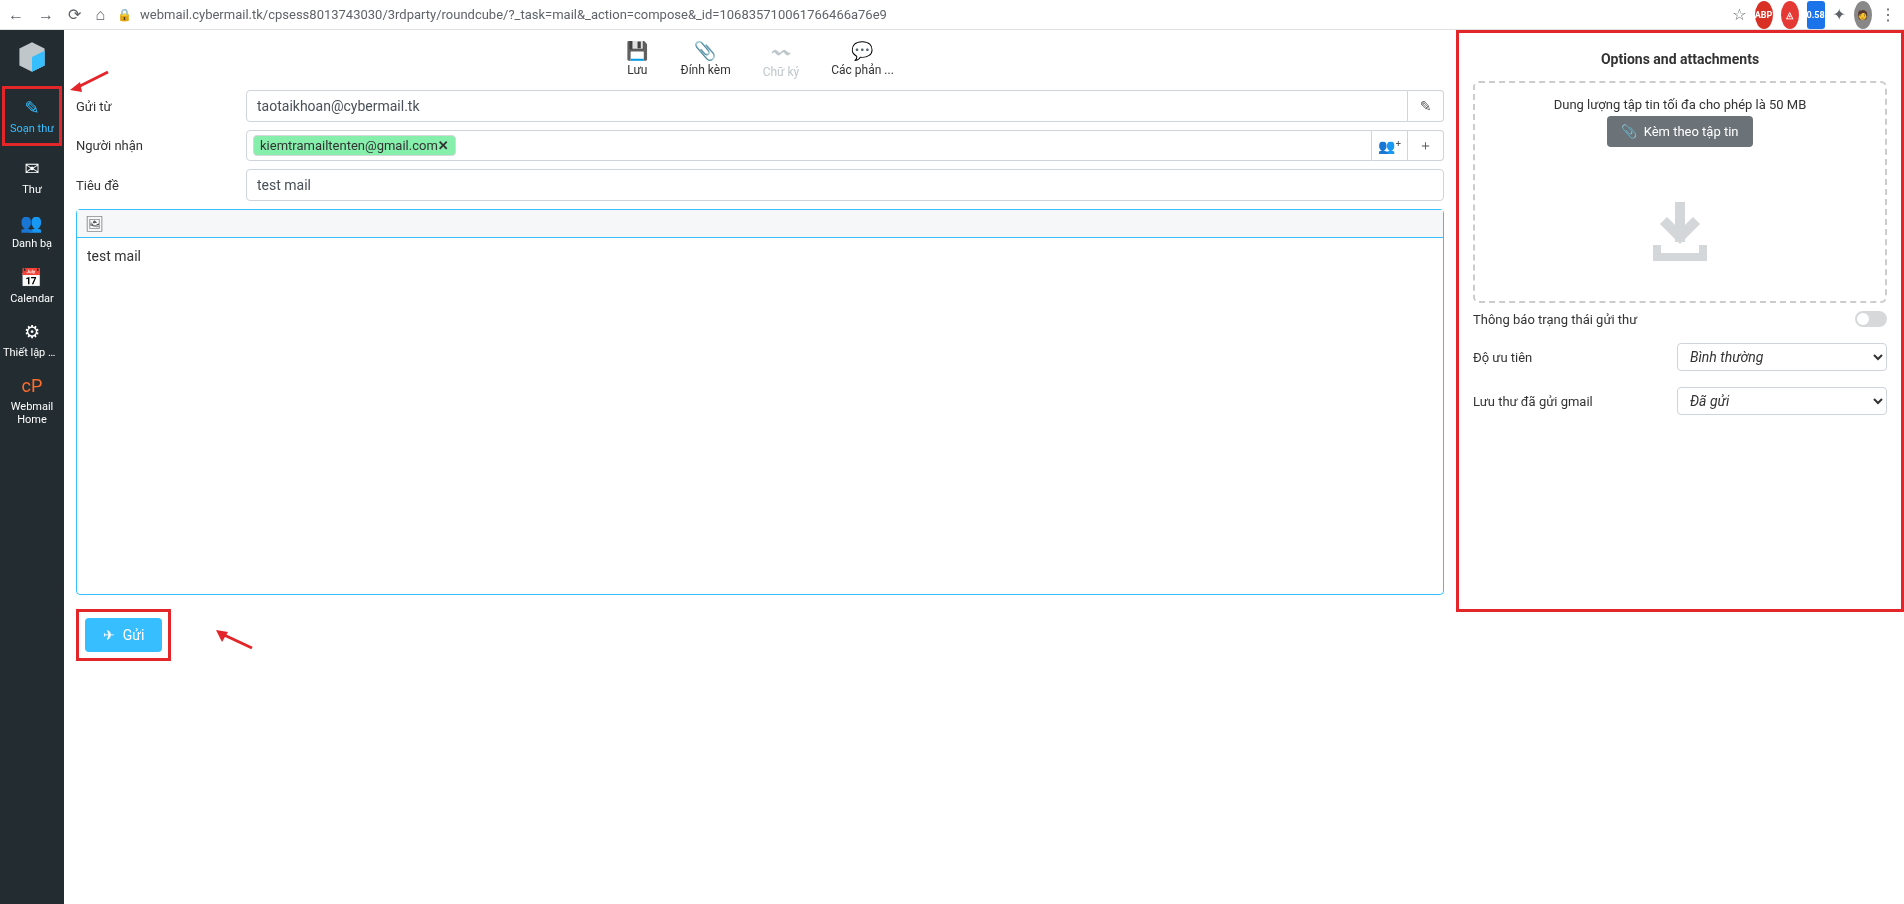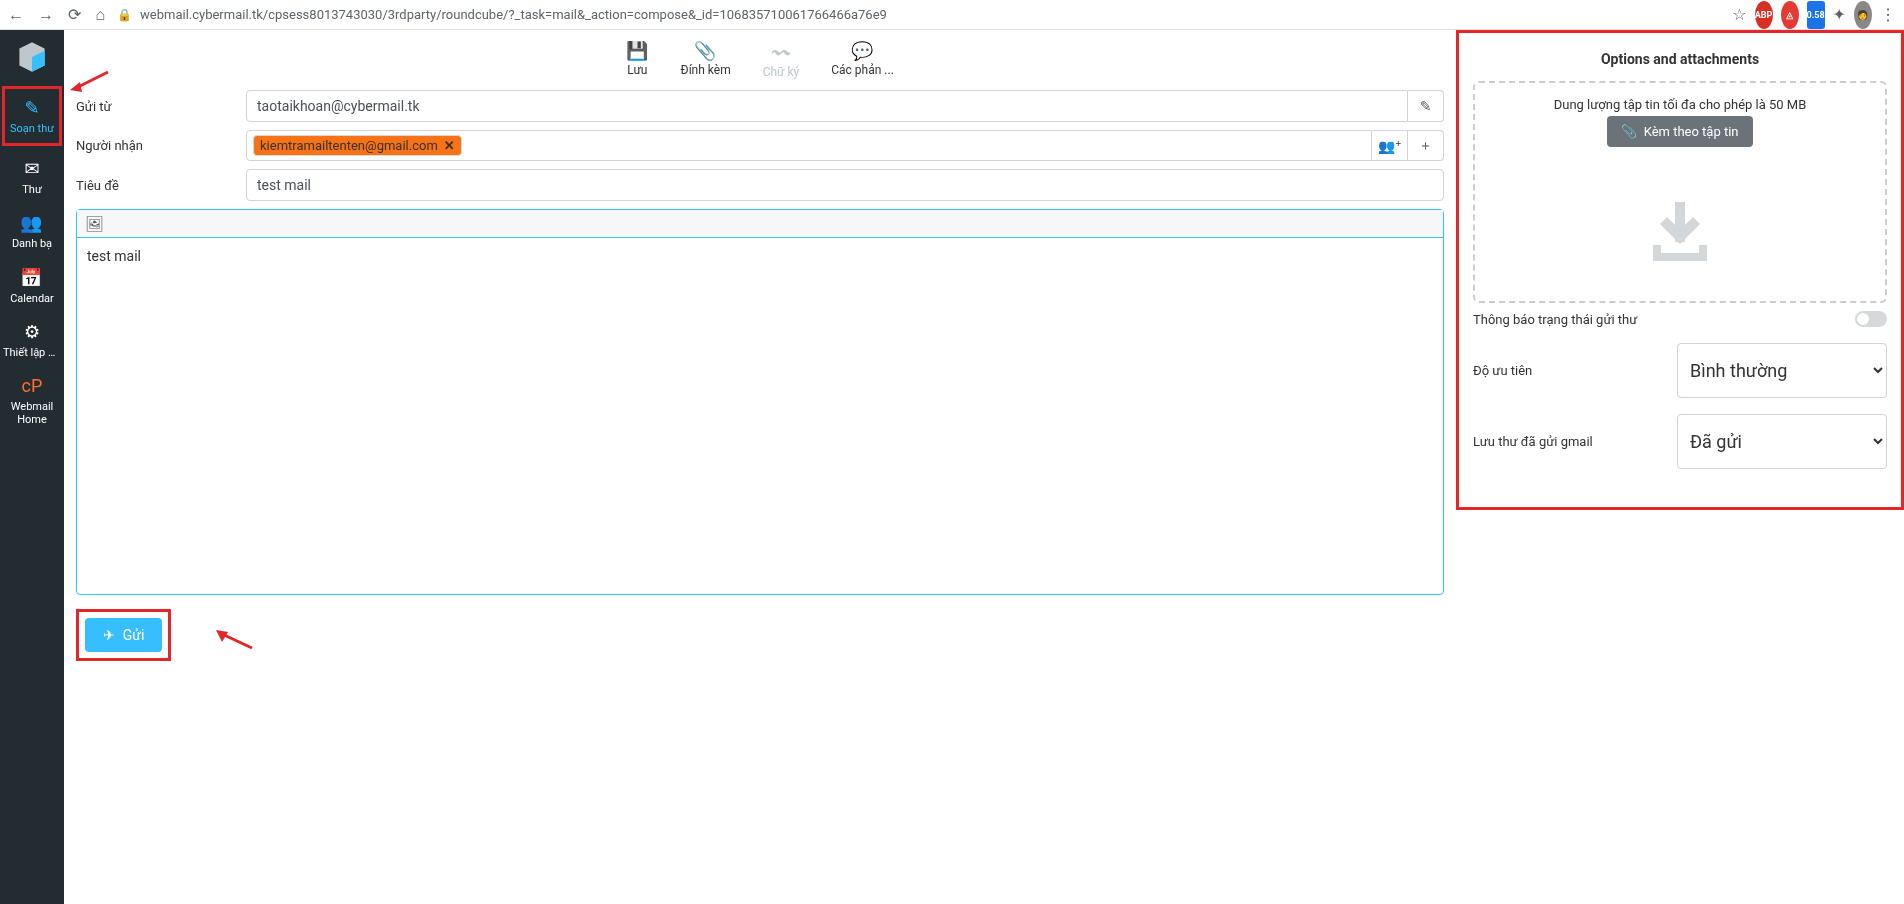--- a/index.html
+++ b/index.html
@@ -42,44 +42,44 @@
 
 .compose { padding: 10px 12px 0 12px; }
 .field-row { display: flex; align-items: center; margin-bottom: 8px; }
 .field-row .flabel { width: 170px; font-size: 13px; color: #333; }
 .field-row .fcontrol { flex: 1; display: flex; justify-content: center; }
 .input-box { flex: 1; border: 1px solid #ced4da; border-radius: 4px 0 0 4px; padding: 7px 10px; font-size: 14px; color: #495057; background: #fff; }
 .input-box.full-round { border-radius: 4px; }
 .addon-btn { width: 36px; border: 1px solid #ced4da; border-left: none; display: flex; align-items: center; justify-content: center; background: #fff; cursor: pointer; color: #555; font-size: 14px; }
 .addon-btn.last { border-radius: 0 4px 4px 0; }
 .addon-btn.single { border-radius: 0 4px 4px 0; }
-.recipient-tag { display: inline-flex; align-items: center; background: #f97316; border: 1px solid #d6d8da; border-radius: 4px; padding: 2px 6px; font-size: 13px; color: #333; gap: 6px; }
+.recipient-tag { display: inline-flex; align-items: center; background: #86efac; border: 1px solid #d6d8da; border-radius: 4px; padding: 2px 6px; font-size: 13px; color: #333; }
 .recipient-tag .rm { cursor: pointer; font-weight: bold; }
 
 
 .editor-wrap { border: 1px solid #37beff; border-radius: 4px; margin-top: 2px; }
 .editor-toolbar { background: #f6f7f8; border-bottom: 1px solid #37beff; padding: 4px 8px; }
 .editor-toolbar .icon { font-size: 15px; color: #555; cursor: pointer; }
 .editor-body { min-height: 356px; padding: 10px; font-family: monospace; font-size: 14px; color: #333; }
 
 
 .send-row { margin-top: 14px; }
 .send-btn { background: #37beff; color: #fff; border: none; border-radius: 4px; padding: 9px 18px; font-size: 14px; cursor: pointer; display: inline-flex; align-items: center; gap: 8px; }
 
 
-.right-panel { width: 448px; border: 3px solid #e3262a; padding: 0; background: #fff; height: 480px; }
+.right-panel { width: 448px; border: 3px solid #e3262a; padding: 0; background: #fff; height: 582px; }
 .right-panel .rp-title { text-align: center; font-weight: bold; font-size: 14px; padding: 18px 0 14px 0; color: #333; }
 .drop-zone { margin: 0 14px; border: 2px dashed #ccc; border-radius: 6px; padding: 14px 10px 30px 10px; text-align: center; }
 .drop-zone .max-size { font-size: 13px; color: #333; margin-bottom: 4px; }
 .attach-btn { background: #6b7378; color: #fff; border: none; border-radius: 4px; padding: 8px 14px; font-size: 13px; cursor: pointer; display: inline-flex; align-items: center; gap: 6px; }
 .drop-icon { margin-top: 50px; color: #d3d7d9; }
 
 .opt-row { display: flex; align-items: center; padding: 8px 14px; font-size: 13px; color: #333; }
 .opt-row .opt-label { flex: 1; }
-.opt-row select { width: 210px; border: 1px solid #ced4da; border-radius: 4px; padding: 15px 8px; font-size: 18px; color: #333; background: #fff; }
+.opt-row select { width: 210px; border: 1px solid #ced4da; border-radius: 4px; padding: 4px 8px; font-size: 14px; color: #333; background: #fff; font-style: italic; }
 
 .toggle { width: 32px; height: 16px; background: #d6d8da; border-radius: 10px; position: relative; cursor: pointer; }
 .toggle::after { content: ""; position: absolute; left: 2px; top: 2px; width: 12px; height: 12px; background: #fff; border-radius: 50%; }
 
 svg.arrow-annot { position: absolute; pointer-events: none; }
 </style>
 </head>
 <body>
 
 <div class="browser-bar">

